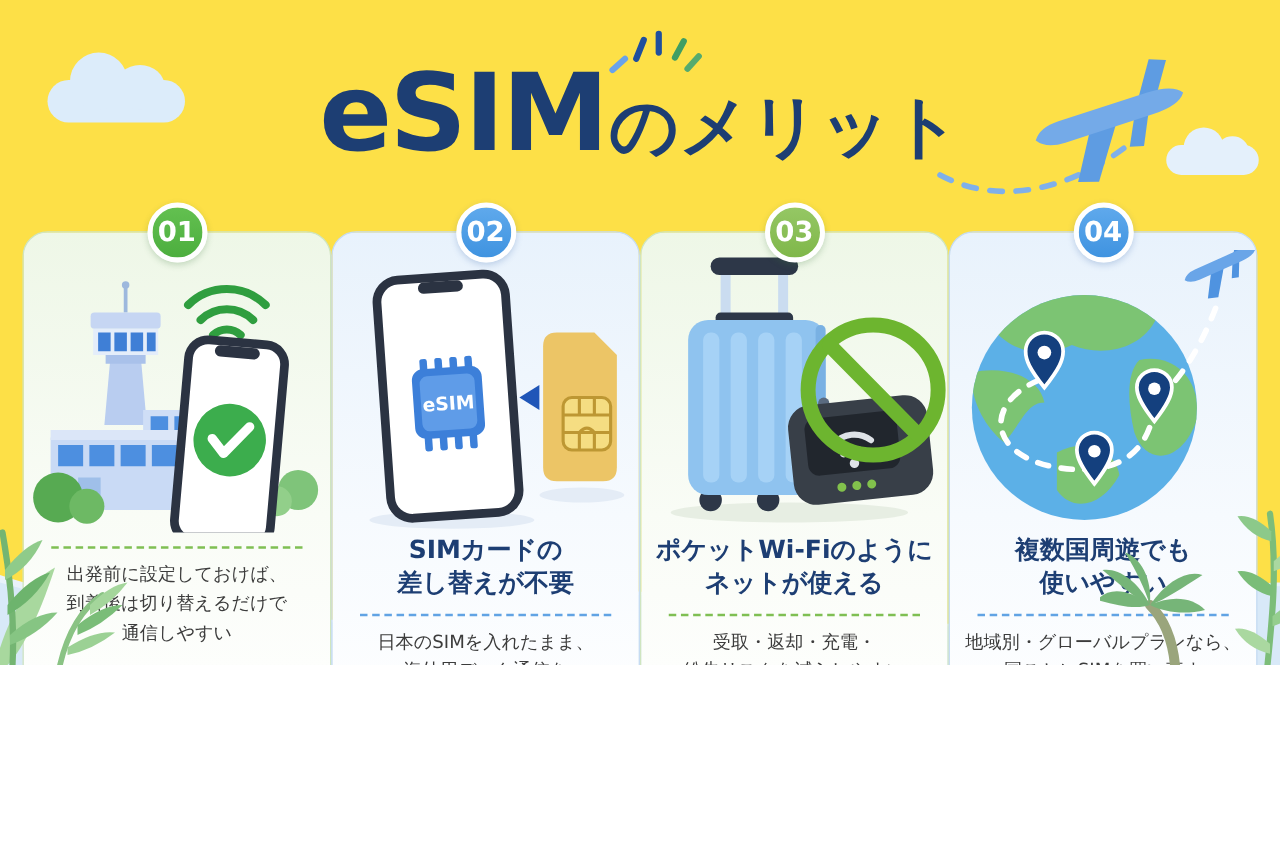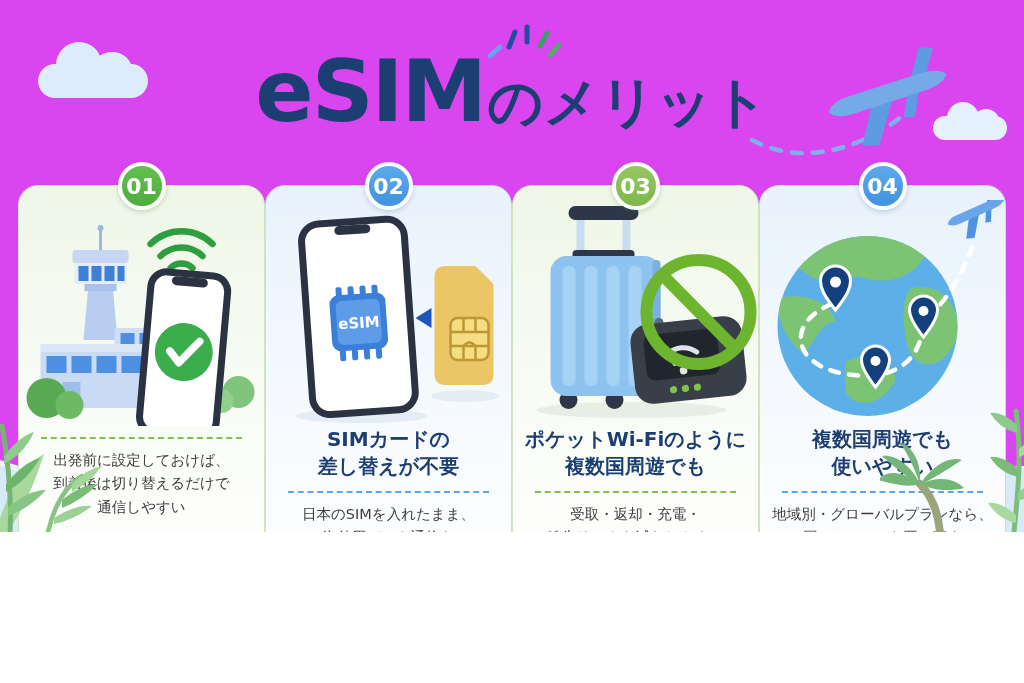--- a/index.html
+++ b/index.html
@@ -1,20 +1,20 @@
 <!DOCTYPE html>
 <html><head>
 <meta charset="utf-8">
 <style>
   * { margin:0; padding:0; box-sizing:border-box; }
   html,body { background:#ffffff; }
   body { font-family:"DejaVu Sans","Liberation Sans",sans-serif; }
   .canvas {
     position:relative; width:1024px; height:532px; margin:0 auto;
-    background:#d946ef; overflow:hidden;
+    background:#fde047; overflow:hidden;
   }
   
   .title-row {
     position:absolute; top:48px; left:0; width:1024px; height:110px;
     display:flex; align-items:baseline; justify-content:center; gap:2px;
     z-index:3;
   }
   .title-latin { font-size:86px; font-weight:800; color:#1d3e73; letter-spacing:-2px; line-height:1; }
   .title-jp    { font-size:55px; font-weight:800; color:#1d3e73; line-height:1; }
   .sparkle { position:absolute; left:483px; top:24px; z-index:2; }
@@ -257,21 +257,21 @@
             <circle cx="178" cy="188" r="3.6" fill="#82c14c"></circle>
           </g>
 
           <g>
             <circle cx="182" cy="112" r="52" fill="none" stroke="#6db52f" stroke-width="12"></circle>
             <line x1="147" y1="76" x2="218" y2="148" stroke="#6db52f" stroke-width="12" stroke-linecap="round"></line>
           </g>
         </svg>
       </div>
       <h2 class="card-title">ポケットWi-Fiのように
-複数国周遊でも</h2>
+ネットが使える</h2>
       <hr class="divider">
       <p class="card-body">受取・返却・充電・
 紛失リスクを減らしやすい</p>
     </section>
 
     <section class="card blue">
       <div class="badge">04</div>
       <div class="illus">
         <svg viewBox="0 0 238 226">
           <defs>

